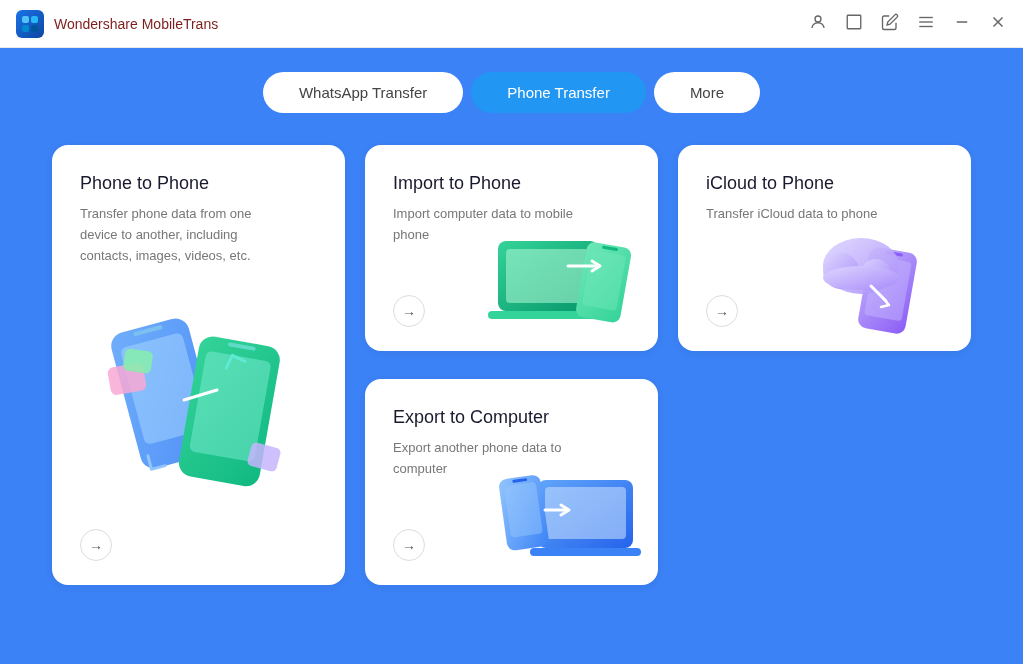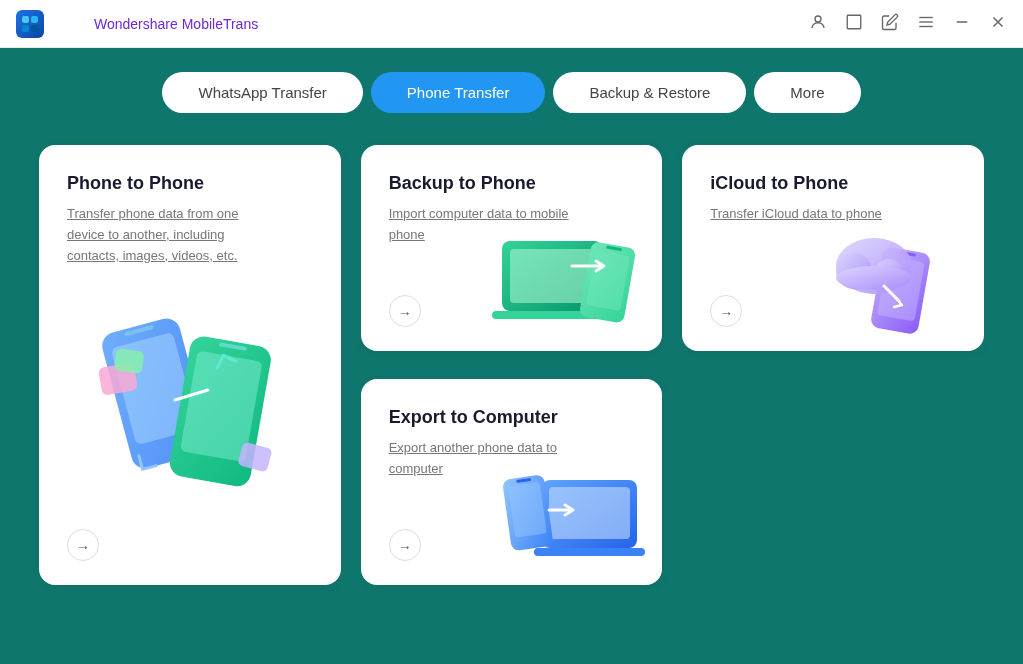--- a/index.html
+++ b/index.html
@@ -33,39 +33,38 @@
       border-radius: 6px;
       display: flex;
       align-items: center;
       justify-content: center;
       color: white;
       font-size: 14px;
       font-weight: bold;
     }
     .app-title {
       font-size: 14px;
-      color: #6d28d9;
+      color: #7f1d1d;
       font-weight: 500;
-      margin-left: 40px;
     }
     .titlebar-controls {
       display: flex;
       align-items: center;
       gap: 18px;
     }
     .titlebar-icon {
       color: #666;
       font-size: 16px;
       cursor: pointer;
     }
 
     
     .main-wrapper {
-      background: #0f766e;
-      padding: 24px 39px;
+      background: #3b82f6;
+      padding: 24px 52px;
       height: calc(664px - 48px);
       overflow-y: auto;
     }
 
     
     .nav-tabs {
       display: flex;
       justify-content: center;
       gap: 8px;
       margin-bottom: 32px;
@@ -108,30 +107,29 @@
     }
 
     
     .card-large {
       grid-row: 1 / 3;
       min-height: 440px;
     }
 
     .card-title {
       font-size: 18px;
-      font-weight: 700;
+      font-weight: 400;
       color: #1a1a2e;
       margin-bottom: 10px;
     }
     .card-desc {
       font-size: 13px;
       color: #777;
       line-height: 1.6;
       max-width: 180px;
-      text-decoration: underline;
     }
 
     .card-arrow {
       position: absolute;
       bottom: 24px;
       left: 28px;
       width: 32px;
       height: 32px;
       border-radius: 50%;
       border: 1.5px solid #ddd;
@@ -217,21 +215,20 @@
       </svg>
     </span>
   </div>
 </div>
 
 <div class="main-wrapper">
 
   <nav class="nav-tabs">
     <button class="nav-tab">WhatsApp Transfer</button>
     <button class="nav-tab active">Phone Transfer</button>
-    <button class="nav-tab">Backup &amp; Restore</button>
     <button class="nav-tab">More</button>
   </nav>
 
   <div class="cards-grid">
 
     <div class="card card-large">
       <div class="card-title">Phone to Phone</div>
       <div class="card-desc">Transfer phone data from one device to another, including contacts, images, videos, etc.</div>
 
       <div style="position:absolute; bottom:60px; left:0; right:0; display:flex; justify-content:center;">
@@ -269,21 +266,21 @@
               <stop offset="100%" stop-color="#10b981"></stop>
             </linearGradient>
           </defs>
         </svg>
       </div>
 
       <div class="card-arrow">→</div>
     </div>
 
     <div class="card">
-      <div class="card-title">Backup to Phone</div>
+      <div class="card-title">Import to Phone</div>
       <div class="card-desc">Import computer data to mobile phone</div>
 
       <svg class="illus-import" viewBox="0 0 160 130" fill="none" xmlns="http://www.w3.org/2000/svg">
 
         <g transform="translate(0,10)">
           <rect x="10" y="20" width="100" height="70" rx="8" fill="url(#tealGrad2)"></rect>
           <rect x="18" y="28" width="84" height="54" rx="4" fill="#a7f3d0" opacity="0.6"></rect>
           <rect x="0" y="90" width="120" height="8" rx="4" fill="#34d399"></rect>
         </g>
 

